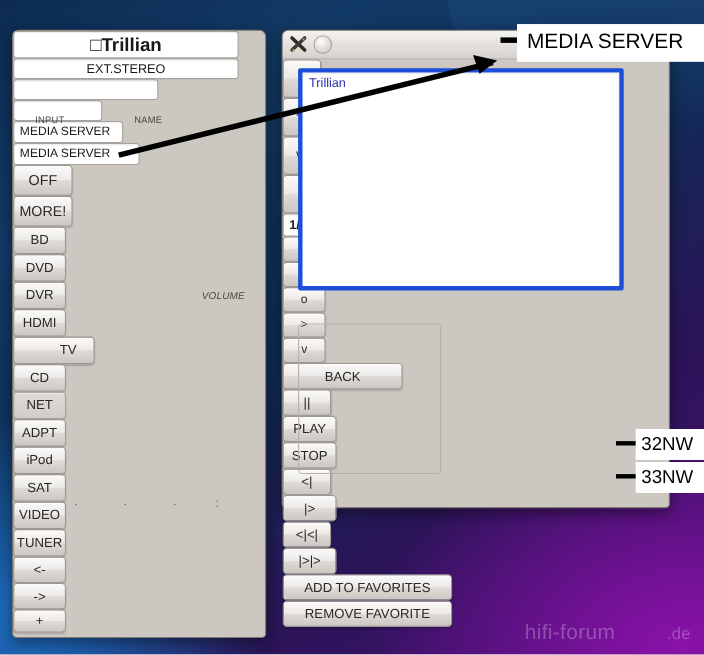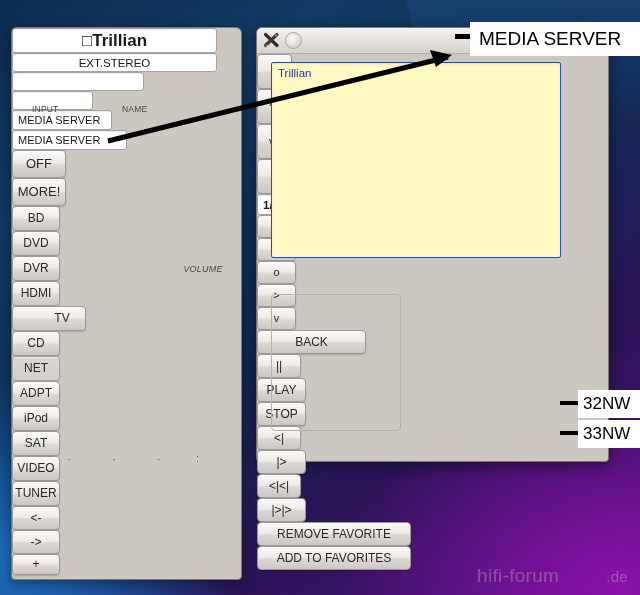--- a/index.html
+++ b/index.html
@@ -106,21 +106,21 @@
   
   #win-remote { left: 11px; top: 27px; width: 229px; height: 551px; }
   #win-remote .body { position: relative; width: 100%; height: 526px; }
 
   
   #win-net { left: 256px; top: 27px; width: 351px; height: 433px; }
   #win-net .body { position: relative; width: 100%; height: 408px; }
 
   .listbox {
     position: absolute;
-    background: #fef9c3; border: 1px solid #1d4ed8; border-radius: 2px;
+    background: #ffffff; border: 4px solid #1d4ed8; border-radius: 2px;
     padding: 4px 6px;
     box-shadow: 0 1px 2px rgba(0,0,0,.1) inset;
   }
   .listitem { font-size: 11.5px; color: #2a2ea8; }
 
   .group {
     position: absolute;
     border: 1px solid #b5b0ab;
     border-radius: 4px;
   }
@@ -233,22 +233,22 @@
       <div class="btn" style="left:157px; top:246px; width:42px; height:22px; font-size:12px;">||</div>
       <div class="btn" style="left:207px; top:246px; width:47px; height:22px; font-size:12px;">PLAY</div>
       <div class="btn" style="left:262px; top:246px; width:47px; height:22px; font-size:12px;">STOP</div>
 
       <div class="btn" style="left:157px; top:277px; width:42px; height:22px; font-size:12px;">&lt;|</div>
       <div class="btn" style="left:262px; top:277px; width:47px; height:22px; font-size:12px;">|&gt;</div>
 
       <div class="btn" style="left:157px; top:307px; width:42px; height:22px; font-size:12px;">&lt;|&lt;|</div>
       <div class="btn" style="left:262px; top:307px; width:47px; height:22px; font-size:12px;">|&gt;|&gt;</div>
 
+      <div class="btn" style="left:157px; top:338px; width:152px; height:22px; font-size:12px;">ADD TO FAVORITES</div>
       <div class="btn" style="left:157px; top:368px; width:152px; height:22px; font-size:12px;">REMOVE FAVORITE</div>
-      <div class="btn" style="left:157px; top:338px; width:152px; height:22px; font-size:12px;">ADD TO FAVORITES</div>
     </div>
   </div>
 
   <svg class="anno-svg">
 
     <path d="M108 141 L448 57" stroke="#000" stroke-width="5" fill="none"></path>
     <path d="M452 55 L430 50 L436 67 Z" fill="#000"></path>
 
     <rect x="455" y="34" width="22" height="5" fill="#000"></rect>
 

